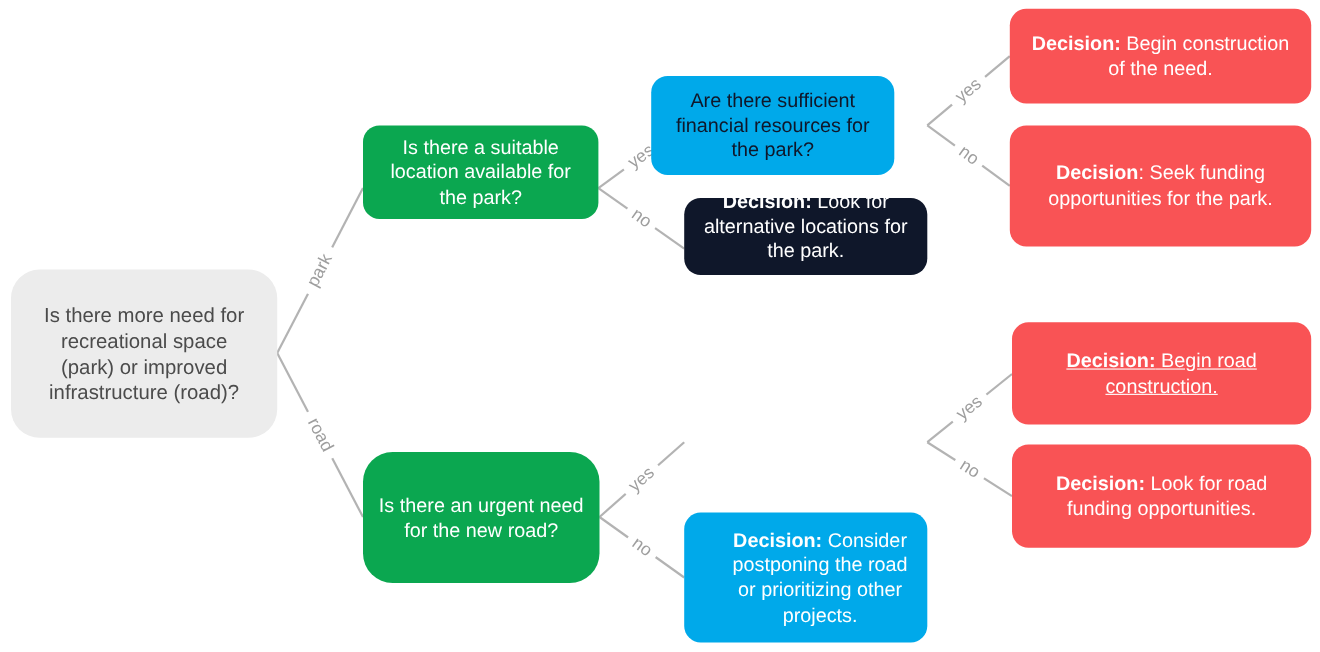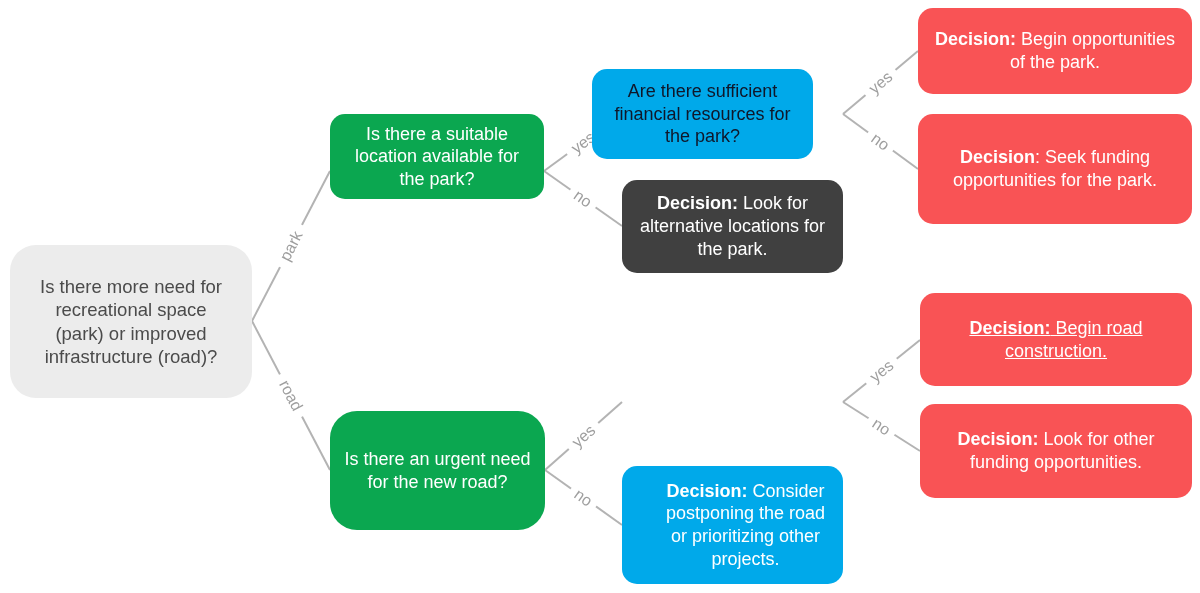--- a/index.html
+++ b/index.html
@@ -91,34 +91,34 @@
     </svg>
 <div class="node root" style="left: 10px; top: 245px; width: 242px; height: 153px; background: rgb(236, 236, 236); color: rgb(75, 75, 75);">
       <span>Is there more need for recreational space (park) or improved infrastructure (road)?</span>
     </div>
     <div class="node" style="left: 330px; top: 114px; width: 214px; height: 85px; background: rgb(11, 167, 80); color: rgb(255, 255, 255);">
       <span>Is there a suitable location available for the park?</span>
     </div>
     <div class="node" style="left: 592px; top: 69px; width: 221px; height: 90px; background: rgb(0, 169, 234); color: #0f172a;">
       <span>Are there sufficient financial resources for the park?</span>
     </div>
-    <div class="node" style="left: 622px; top: 180px; width: 221px; height: 93px; background: #404040; color: rgb(255, 255, 255);">
+    <div class="node" style="left: 622px; top: 180px; width: 221px; height: 70px; background: #0f172a; color: rgb(255, 255, 255); align-items: flex-end;">
       <span><b>Decision:</b><span> Look for alternative locations for the park.</span></span>
     </div>
     <div class="node" style="left: 918px; top: 8px; width: 274px; height: 86px; background: rgb(249, 83, 85); color: rgb(255, 255, 255);">
-      <span><b>Decision:</b><span> Begin opportunities of the park.</span></span>
+      <span><b>Decision:</b><span> Begin construction of the need.</span></span>
     </div>
     <div class="node" style="left: 918px; top: 114px; width: 274px; height: 110px; background: rgb(249, 83, 85); color: rgb(255, 255, 255);">
       <span><b>Decision</b><span>: Seek funding opportunities for the park.</span></span>
     </div>
     <div class="node" style="left: 330px; top: 411px; width: 215px; height: 119px; background: rgb(11, 167, 80); color: rgb(255, 255, 255); border-radius: 27px;">
       <span>Is there an urgent need for the new road?</span>
     </div>
     <div class="node" style="left: 622px; top: 466px; width: 221px; height: 118px; background: rgb(0, 169, 234); color: rgb(255, 255, 255); padding-left: 40px;">
       <span><b>Decision:</b><span> Consider postponing the road or prioritizing other projects.</span></span>
     </div>
     <div class="node" style="left: 920px; top: 293px; width: 272px; height: 93px; background: rgb(249, 83, 85); color: rgb(255, 255, 255); text-decoration: underline;">
       <span><b>Decision:</b><span> Begin road construction.</span></span>
     </div>
     <div class="node" style="left: 920px; top: 404px; width: 272px; height: 94px; background: rgb(249, 83, 85); color: rgb(255, 255, 255);">
-      <span><b>Decision:</b><span> Look for other funding opportunities.</span></span>
+      <span><b>Decision:</b><span> Look for road funding opportunities.</span></span>
     </div>
   </div>
 
 </body></html>

